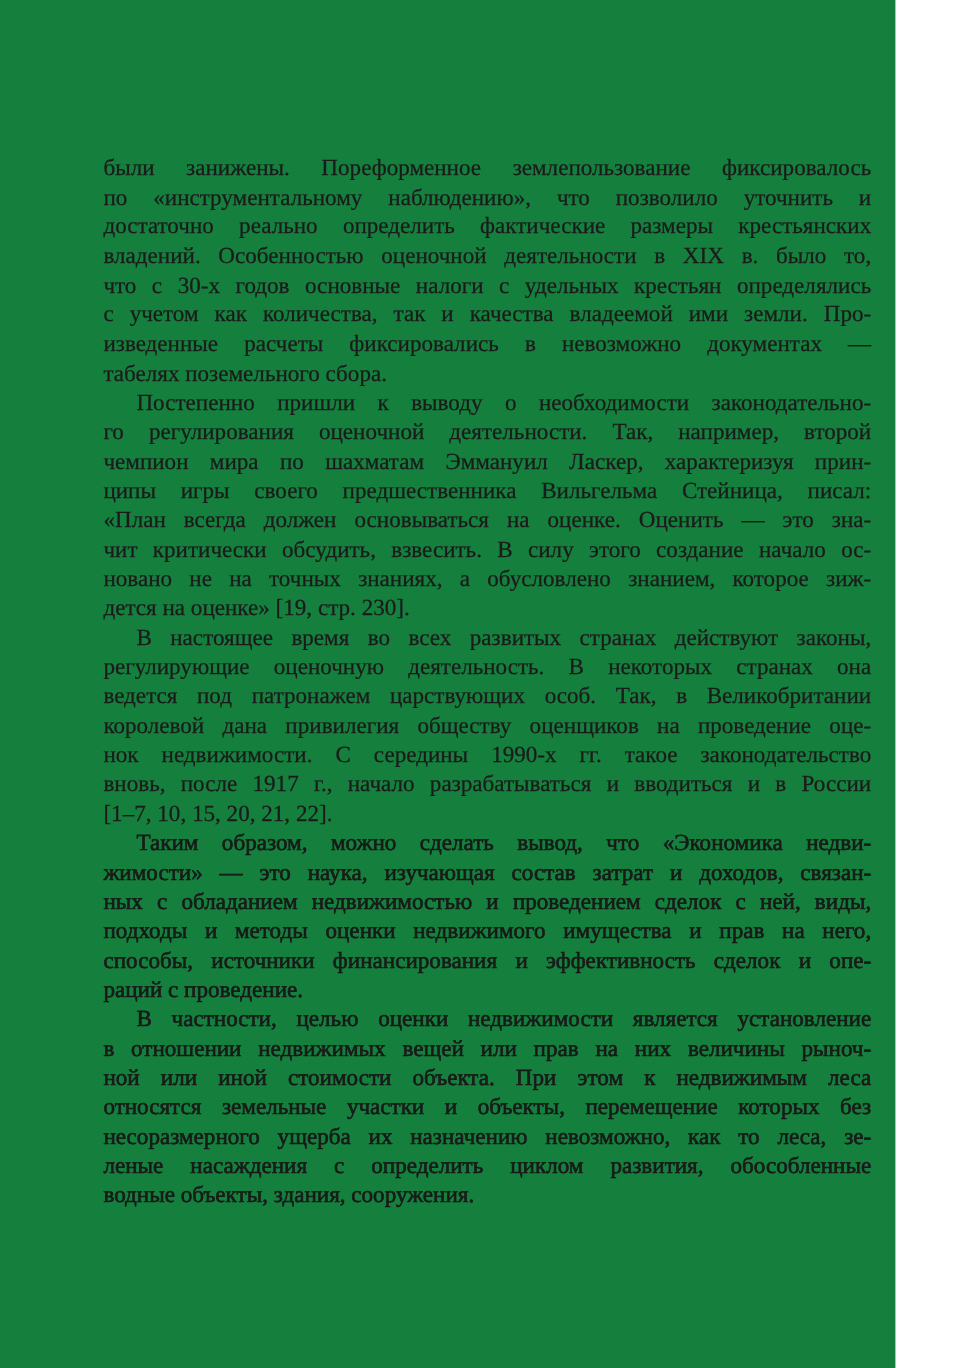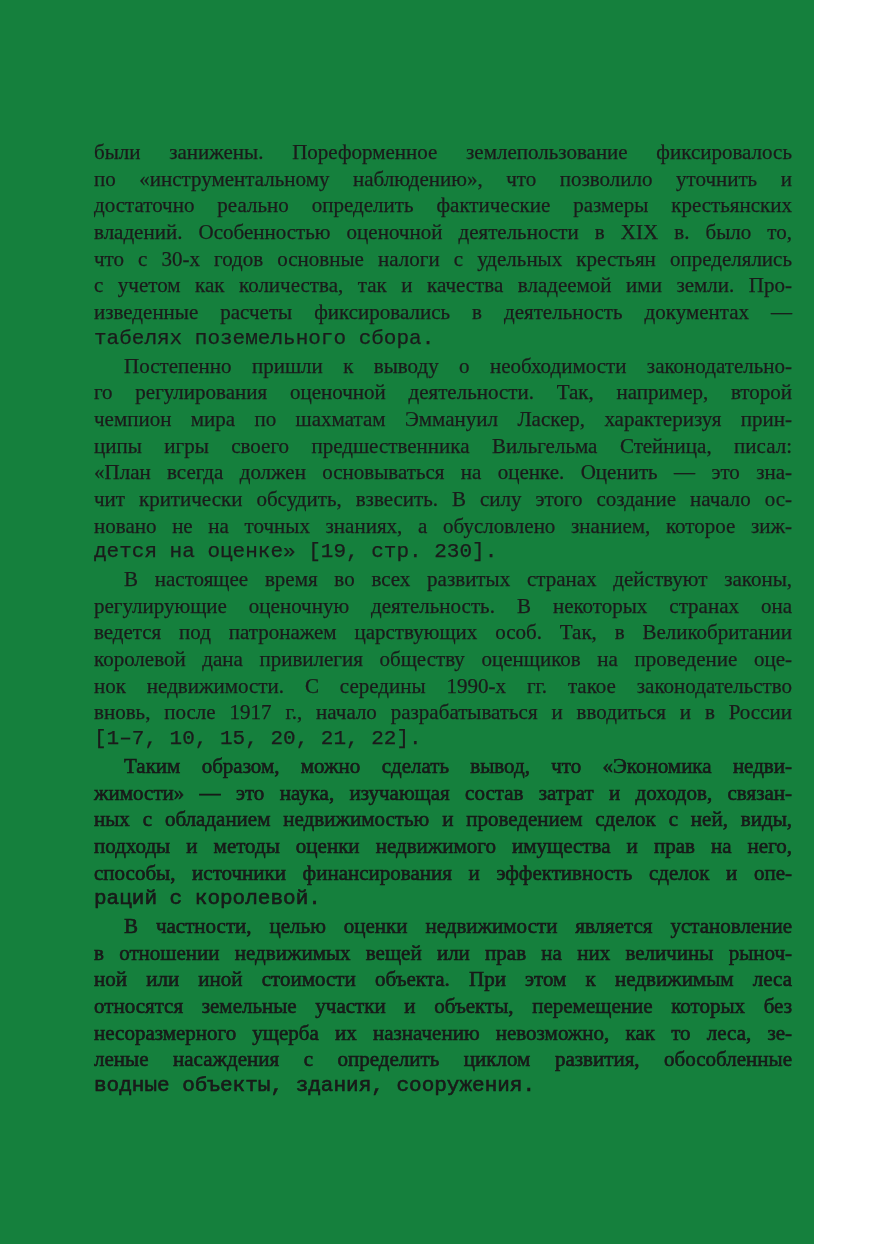--- a/index.html
+++ b/index.html
@@ -36,41 +36,40 @@
   .line {
     text-align: justify;
     text-align-last: justify;
     height: 26.7px;
     overflow: visible;
     white-space: nowrap;
   }
   .line.last {
     text-align: left;
     text-align-last: left;
-    font-family: Liberation Mono, monospace;
   }
   .line.indent {
     text-indent: 30px;
   }
   .italic {
   }
 </style>
 </head>
 <body>
 
 <div class="page">
   <div class="text-block" id="text-block">
       <div class="paragraph">
         <div class="line"><span>были занижены. Пореформенное землепользование фиксировалось</span></div>
         <div class="line"><span>по «инструментальному наблюдению», что позволило уточнить и</span></div>
         <div class="line"><span>достаточно реально определить фактические размеры крестьянских</span></div>
         <div class="line"><span>владений. Особенностью оценочной деятельности в XIX в. было то,</span></div>
         <div class="line"><span>что с 30-х годов основные налоги с удельных крестьян определялись</span></div>
         <div class="line"><span>с учетом как количества, так и качества владеемой ими земли. Про-</span></div>
-        <div class="line"><span>изведенные расчеты фиксировались в деятельность документах —</span></div>
+        <div class="line"><span>изведенные расчеты фиксировались в невозможно документах —</span></div>
         <div class="line last"><span>табелях поземельного сбора.</span></div>
       </div>
       <div class="paragraph">
         <div class="line indent"><span>Постепенно пришли к выводу о необходимости законодательно-</span></div>
         <div class="line"><span>го регулирования оценочной деятельности. Так, например, второй</span></div>
         <div class="line"><span>чемпион мира по шахматам Эммануил Ласкер, характеризуя прин-</span></div>
         <div class="line"><span>ципы игры своего предшественника Вильгельма Стейница, писал:</span></div>
         <div class="line"><span>«План всегда должен основываться </span><span class="italic">на оценке</span><span>. Оценить — это зна-</span></div>
         <div class="line"><span>чит критически обсудить, взвесить. В силу этого создание начало ос-</span></div>
         <div class="line"><span>новано </span><span class="italic">не на точных</span><span> знаниях, а обусловлено знанием, которое зиж-</span></div>
@@ -84,21 +83,21 @@
         <div class="line"><span>нок недвижимости. С середины 1990-х гг. такое законодательство</span></div>
         <div class="line"><span>вновь, после 1917 г., начало разрабатываться и вводиться и в России</span></div>
         <div class="line last"><span>[1–7, 10, 15, 20, 21, 22].</span></div>
       </div>
       <div class="paragraph">
         <div class="line indent"><span>Таким образом, можно сделать вывод, что «Экономика недви-</span></div>
         <div class="line"><span>жимости» — это наука, изучающая состав затрат и доходов, связан-</span></div>
         <div class="line"><span>ных с обладанием недвижимостью и проведением сделок с ней, виды,</span></div>
         <div class="line"><span>подходы и методы оценки недвижимого имущества и прав на него,</span></div>
         <div class="line"><span>способы, источники финансирования и эффективность сделок и опе-</span></div>
-        <div class="line last"><span>раций с королевой.</span></div>
+        <div class="line last"><span>раций с проведение.</span></div>
       </div>
       <div class="paragraph">
         <div class="line indent"><span>В частности, целью оценки недвижимости является установление</span></div>
         <div class="line"><span>в отношении недвижимых вещей или прав на них величины рыноч-</span></div>
         <div class="line"><span>ной или иной стоимости объекта. При этом к недвижимым леса</span></div>
         <div class="line"><span>относятся земельные участки и объекты, перемещение которых без</span></div>
         <div class="line"><span>несоразмерного ущерба их назначению невозможно, как то леса, зе-</span></div>
         <div class="line"><span>леные насаждения с определить циклом развития, обособленные</span></div>
         <div class="line last"><span>водные объекты, здания, сооружения.</span></div>
       </div>

